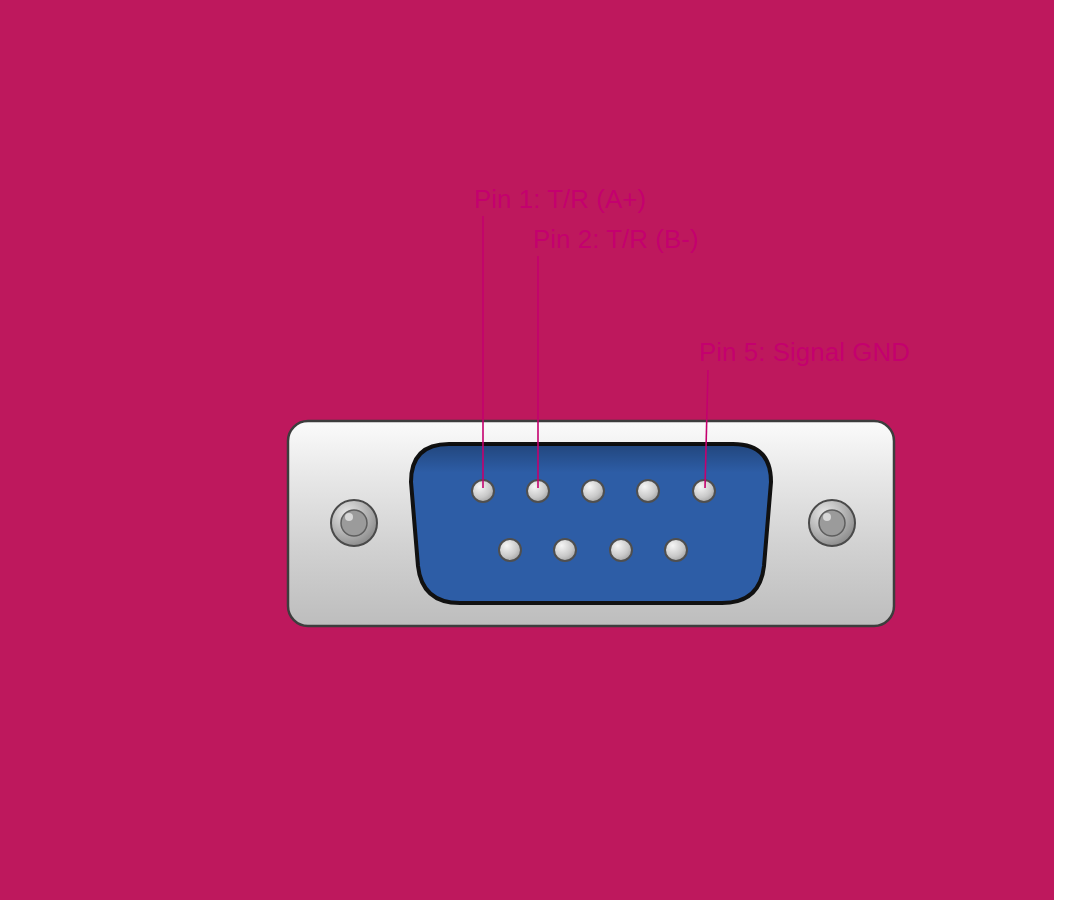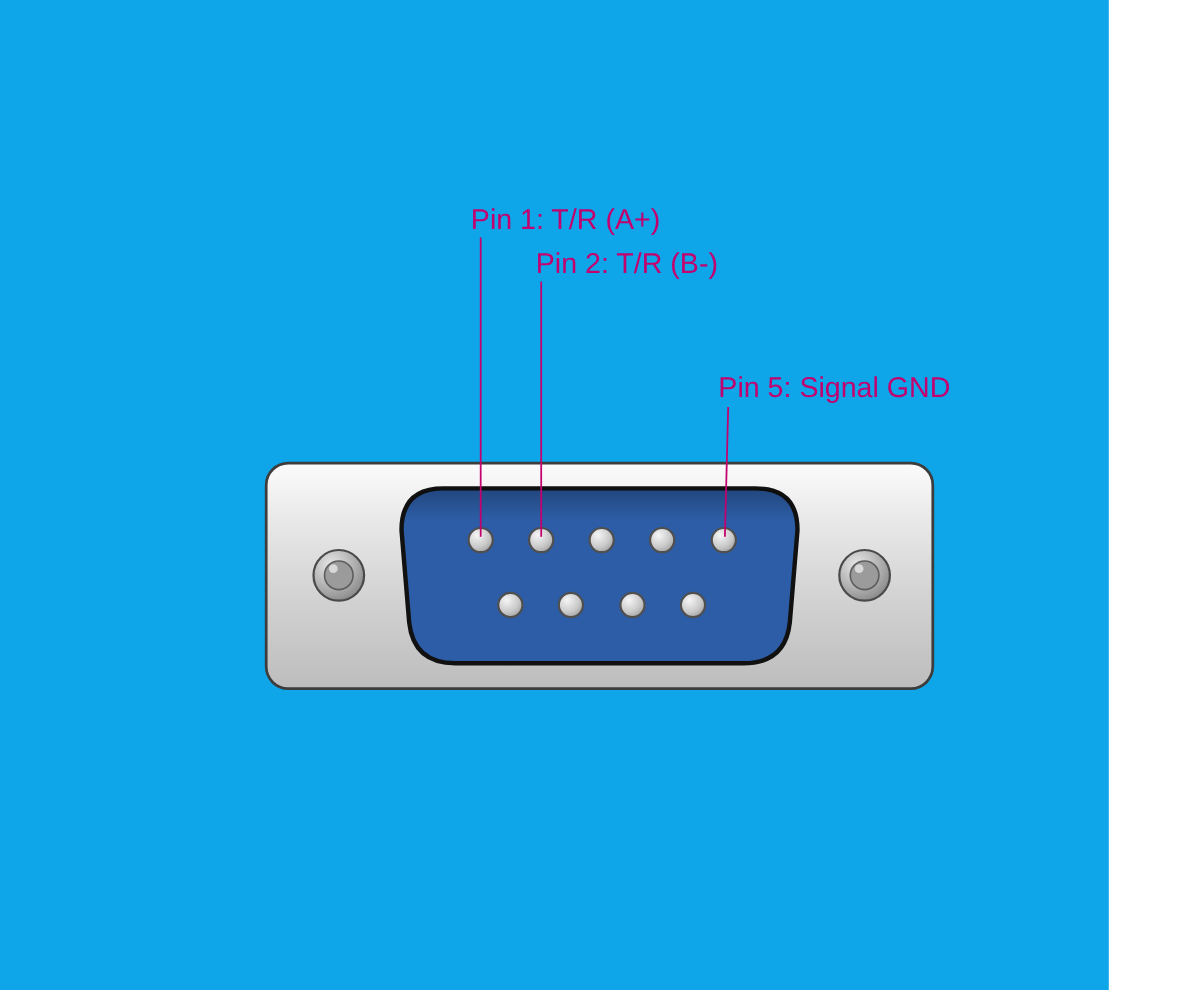--- a/index.html
+++ b/index.html
@@ -4,23 +4,24 @@
 <style>
   html, body {
     margin: 0;
     padding: 0;
     background: #ffffff;
   }
   .stage {
     position: relative;
     width: 1008px;
     height: 900px;
-    background: #0ea5e9;
+    background: #be185d;
     overflow: hidden;
     font-family: "Liberation Sans", sans-serif;
+    padding-left: 46px;
   }
   svg { display: block; }
   text.callout {
     font-family: "Liberation Sans", sans-serif;
     font-size: 26px;
     font-weight: 400;
   }
 </style>
 </head>
 <body>

